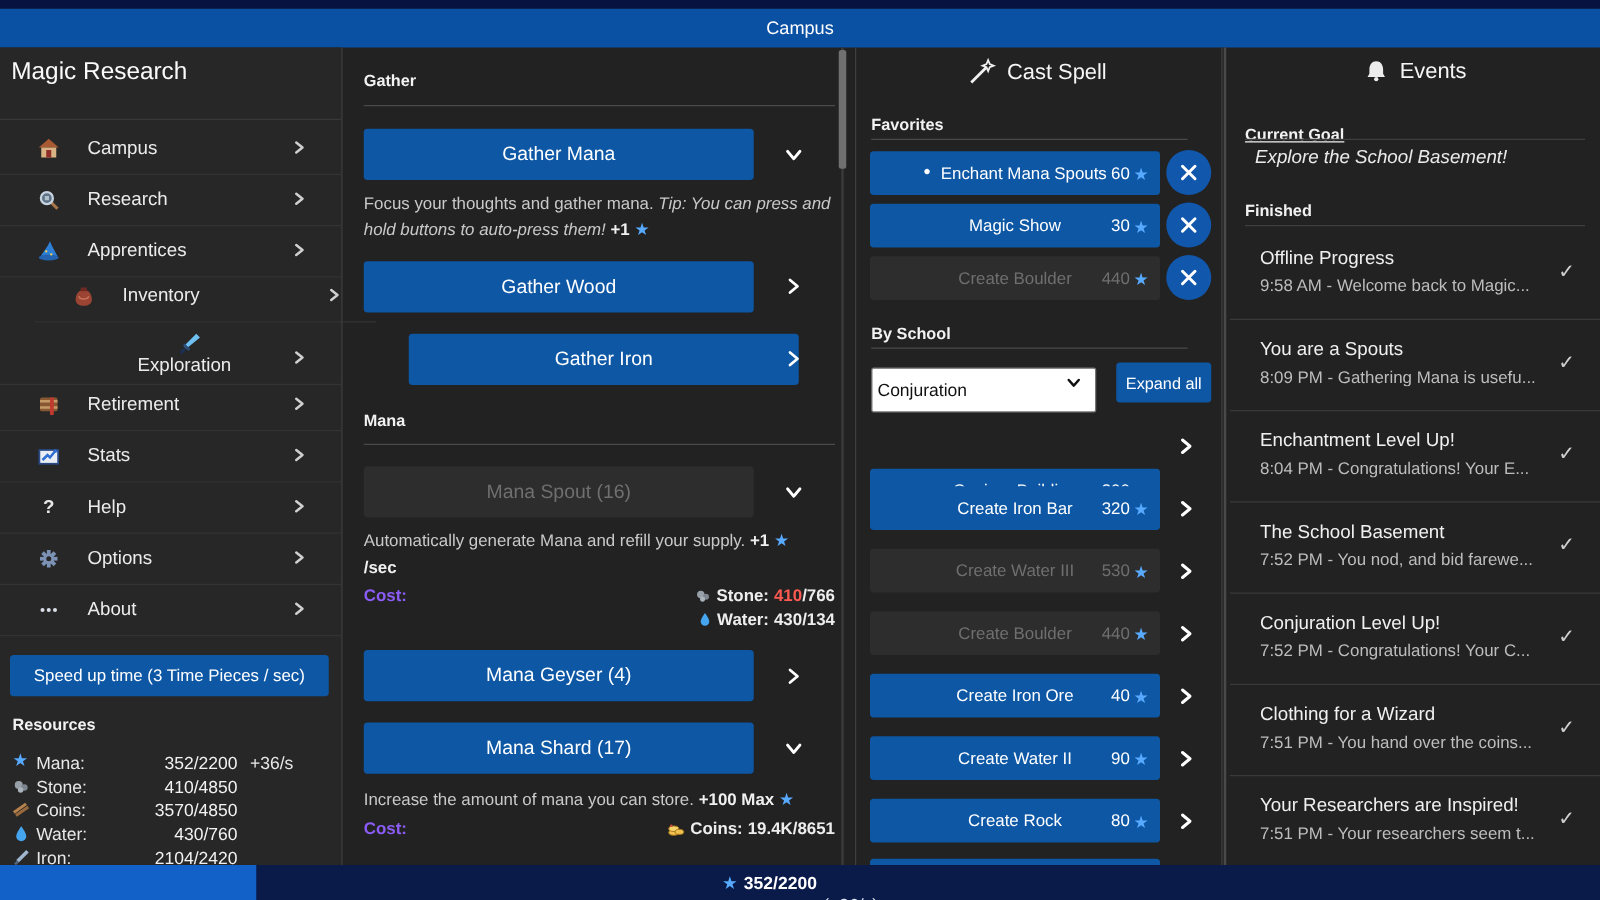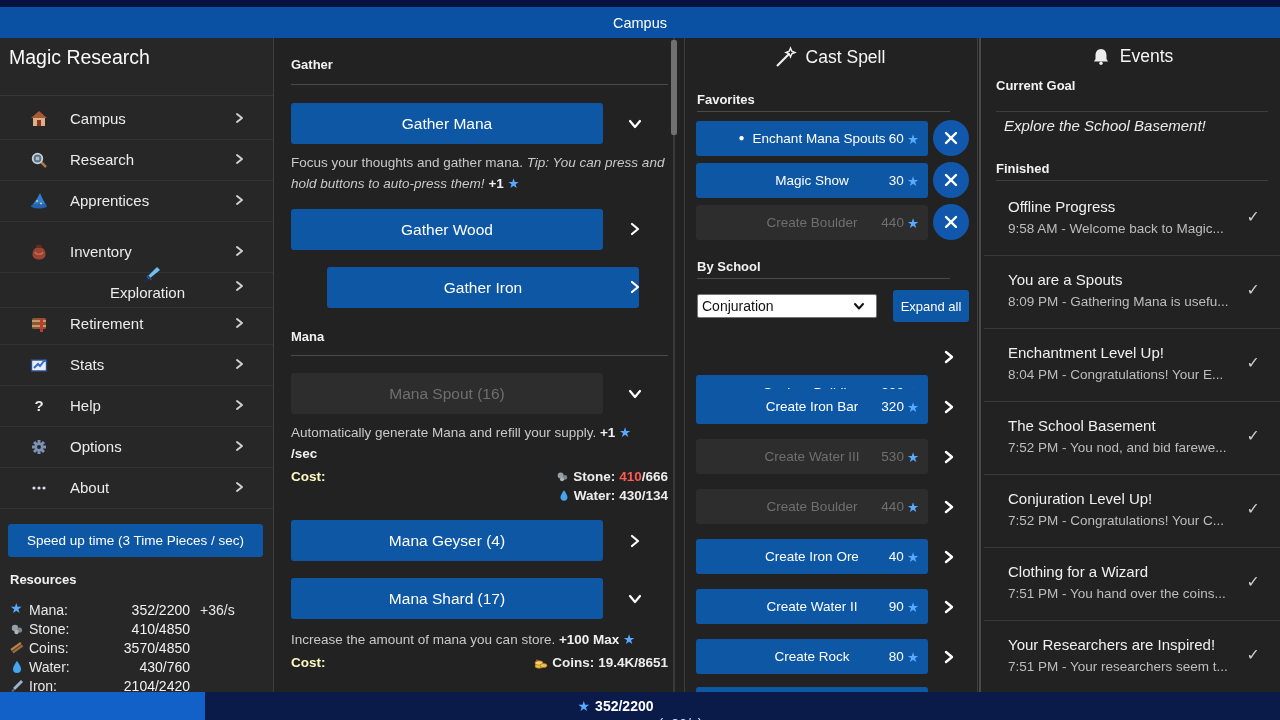--- a/index.html
+++ b/index.html
@@ -31,32 +31,32 @@
   .res-icon{position:absolute;left:0;top:2px;width:14px;height:14px;}
   .res-name{position:absolute;left:19px;top:1px;}
   .res-val{position:absolute;left:40px;top:1px;width:140px;text-align:right;color:#f2f2f2;}
   .res-rate{position:absolute;left:190px;top:1px;width:55px;}
   .mstar{color:#57aaff;font-style:normal;}
   
   .hrline{position:absolute;height:0;border-top:1px solid #4a4a4a;}
   .gbtn{left:291px;width:312px;height:41px;font-size:15.5px;}
   .desc{position:absolute;left:291px;width:374px;font-size:13.5px;line-height:21px;color:#c9c9c9;}
   .desc strong{color:#f0f0f0;}
-  .costlbl{position:absolute;left:291px;font-size:13.5px;font-weight:bold;color:#fef9c3;}
+  .costlbl{position:absolute;left:291px;font-size:13.5px;font-weight:bold;color:#8b5cf6;}
   .costblock{position:absolute;left:291px;width:377px;font-size:13.5px;font-weight:bold;color:#ededed;}
   .costrow{display:flex;justify-content:flex-end;align-items:center;gap:4px;height:19px;}
   .red{color:#ff5a52;}
   .chev{position:absolute;width:16px;height:16px;}
   
   .col-hdr{position:absolute;display:flex;align-items:center;justify-content:center;gap:9px;font-size:17.5px;color:#f5f5f5;}
   .sbtn{left:696px;width:232px;height:35px;font-size:13.5px;}
   .sbtn .cost{position:absolute;right:9px;display:flex;align-items:center;gap:3px;}
   .sbtn .bullet{position:relative;margin-right:8px;font-size:10px;top:-1px;}
   .xbtn{position:absolute;left:933px;width:36px;height:36px;border-radius:50%;background:#1157ac;display:flex;align-items:center;justify-content:center;cursor:pointer;}
-  .school-select{position:absolute;left:697px;top:294px;width:180px;height:24px;background:#fff;color:#111;border:1px solid #767676;border-radius:2px;font-size:14px;padding:0 22px 0 4px;font-family:"Liberation Sans",sans-serif;appearance:none;-webkit-appearance:none;cursor:pointer;}
+  .school-select{position:absolute;left:697px;top:294px;width:180px;height:36px;background:#fff;color:#111;border:1px solid #767676;border-radius:2px;font-size:14px;padding:0 22px 0 4px;font-family:"Liberation Sans",sans-serif;appearance:none;-webkit-appearance:none;cursor:pointer;}
   .sel-arrow{position:absolute;left:853px;top:300px;pointer-events:none;}
   .expand-btn{left:893px;top:290px;width:76px;height:32px;font-size:13px;}
   
   .goal{position:absolute;left:1004px;top:117px;font-size:15px;font-style:italic;color:#eaeaea;}
   .ev-row{position:absolute;left:984px;width:296px;height:73px;border-bottom:1px solid #3a3a3a;}
   .ev-title{position:absolute;left:24px;top:16px;font-size:15px;color:#f0f0f0;white-space:nowrap;}
   .ev-sub{position:absolute;left:24px;top:39px;font-size:13.5px;color:#bdbdbd;white-space:nowrap;overflow:hidden;width:230px;}
   .ev-check{position:absolute;right:20px;top:25px;color:#cfcfcf;font-size:16px;}
   
   .scroll-thumb{position:absolute;background:#707070;border-radius:2px;cursor:pointer;}
@@ -119,21 +119,21 @@
         <circle cx="11" cy="11.5" r="0.9" fill="#ffd84a"></circle>
       </svg>
     </span>
   <span class="mi-label">Apprentices</span>
   <span class="mi-chev">
       <svg width="12" height="12" viewBox="0 0 12 12">
         <polyline points="4,2 9,6 4,10" stroke="#d0d0d0" stroke-width="2" fill="none" stroke-linecap="round" stroke-linejoin="round"></polyline>
       </svg>
     </span>
 </div>
-<div class="abs menu-item" style="top:231px;">
+<div class="abs menu-item" style="top:216px;margin-left:28px;">
   <span class="mi-icon">
       <svg width="18" height="18" viewBox="0 0 18 18">
         <path d="M9 4 C13.5 4 15.5 8 15.5 11.5 C15.5 15 12.5 16.5 9 16.5 C5.5 16.5 2.5 15 2.5 11.5 C2.5 8 4.5 4 9 4 Z" fill="#9c4434"></path>
         <rect x="6.5" y="2" width="5" height="3" fill="#6e2a22"></rect>
         <path d="M5 9 C6 12 12 12 13 9" stroke="#c8745c" stroke-width="1.2" fill="none"></path>
       </svg>
     </span>
   <span class="mi-label">Inventory</span>
   <span class="mi-chev">
       <svg width="12" height="12" viewBox="0 0 12 12">
@@ -351,21 +351,21 @@
 <div class="costblock" style="top:467px;">
   <div class="costrow">
     <span>
         <svg width="13" height="13" viewBox="0 0 14 14">
           <circle cx="5" cy="6" r="3.2" fill="#97a0a8"></circle>
           <circle cx="9.5" cy="8" r="2.6" fill="#7d868e"></circle>
           <circle cx="6.5" cy="10" r="2.2" fill="#aab2ba"></circle>
         </svg>
       </span>
     <span>Stone:</span>
-    <span><span class="red">410</span><span>/666</span></span>
+    <span><span class="red">410</span><span>/766</span></span>
   </div>
   <div class="costrow">
     <span>
         <svg width="12" height="13" viewBox="0 0 14 14">
           <path d="M7 1 C7 1 3 6.2 3 9 a4 4 0 0 0 8 0 C11 6.2 7 1 7 1 Z" fill="#45a5ef"></path>
         </svg>
       </span>
     <span>Water:</span>
     <span>430/134</span>
   </div>
@@ -572,21 +572,21 @@
 <div class="col-hdr" style="left:984px;top:46px;width:296px;">
   <span>
       <svg width="20" height="20" viewBox="0 0 20 20">
         <path d="M10 2 C13.3 2 15.5 4.8 15.5 8.5 L15.5 12 L17 14.5 L3 14.5 L4.5 12 L4.5 8.5 C4.5 4.8 6.7 2 10 2 Z" fill="#ececec"></path>
         <circle cx="10" cy="16.3" r="1.7" fill="#ececec"></circle>
       </svg>
     </span>
   <span>Events</span>
 </div>
 
-<div class="hdr13" style="left:996px;top:78px;">Current Goal</div>
+<div class="hdr13" style="left:996px;top:100px;text-decoration:underline;">Current Goal</div>
 <div class="hrline" style="left:996px;top:111px;width:272px;border-top-color:#3e3e3e;"></div>
 <div class="goal">Explore the School Basement!</div>
 
 <div class="hdr13" style="left:996px;top:161px;">Finished</div>
 <div class="hrline" style="left:996px;top:180px;width:272px;border-top-color:#3e3e3e;"></div>
 
 <div class="ev-row" style="top:182px;">
   <span class="ev-title">Offline Progress</span>
   <span class="ev-sub">9:58 AM - Welcome back to Magic...</span>
   <span class="ev-check">✓</span>

